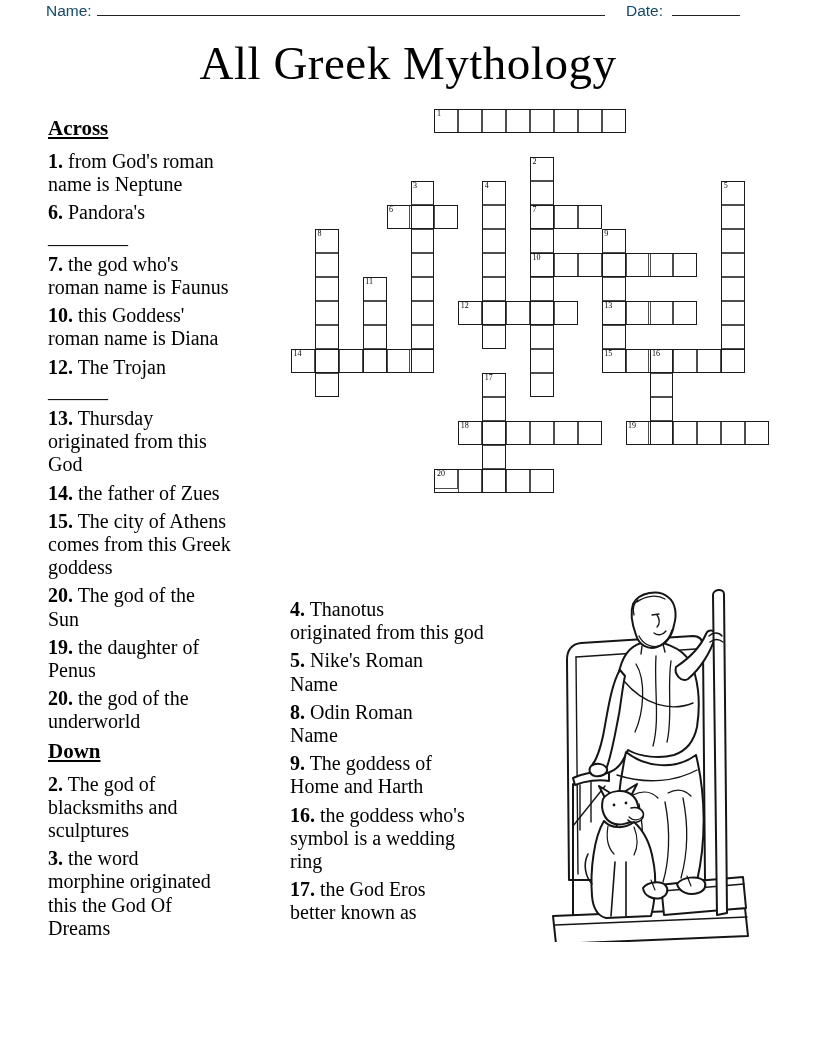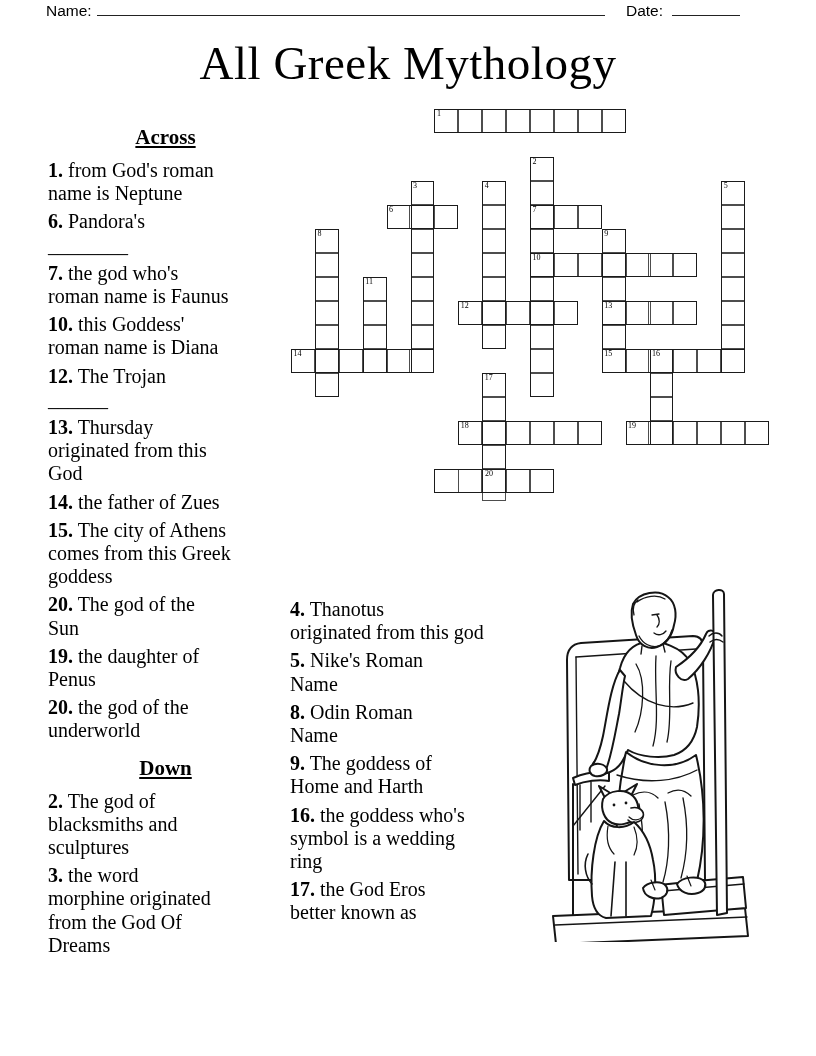--- a/index.html
+++ b/index.html
@@ -1,33 +1,33 @@
 <!DOCTYPE html>
 <html><head>
 <meta charset="utf-8">
 <style>
   html,body{margin:0;padding:0;background:#fff;}
   .page{position:relative;width:816px;height:1056px;background:#fff;overflow:hidden;
         font-family:"Liberation Serif",serif;color:#000;}
   
-  .hdr-label{position:absolute;font-family:"Liberation Sans",sans-serif;font-size:15.5px;line-height:18px;color:#000000;}
+  .hdr-label{position:absolute;font-family:"Liberation Sans",sans-serif;font-size:15.5px;line-height:18px;color:#0c4a6e;}
   #name-label{left:46px;top:2px;}
   #date-label{left:626px;top:2px;text-align:right;}
   .blank-line{position:absolute;height:13px;border-bottom:1.8px solid #222;}
   #name-line{left:97px;top:2px;width:508px;}
   #date-line{left:672px;top:2px;width:68px;}
   
   #title{position:absolute;left:0;top:36px;width:816px;margin:0;text-align:center;
          font-size:47px;line-height:54px;font-weight:400;letter-spacing:0.5px;}
   
   .clue-col{position:absolute;}
   #col-left{left:48px;top:112px;width:235px;}
   #col-mid{left:290px;top:598px;width:252px;}
-  .clue-head{font-size:21px;line-height:25px;font-weight:700;margin:13px 0 9px 0;
-             text-decoration:underline;text-decoration-thickness:2px;text-underline-offset:2px;text-align:center;}
+  .clue-head{font-size:21px;line-height:25px;font-weight:700;margin:4px 0 9px 0;
+             text-decoration:underline;text-decoration-thickness:2px;text-underline-offset:2px;}
   .clue{font-size:20px;line-height:23.2px;margin:0 0 5px 0;}
   .clue .num{font-weight:700;}
   .clue .txt{white-space:pre-line;}
   
   #grid{position:absolute;left:291px;top:109px;}
   .cw-cell{position:absolute;box-sizing:border-box;background:#fff;border:1px solid #4d4d4d;}
   .cw-num{position:absolute;left:1.5px;top:-1px;font-family:"Liberation Serif",serif;
           font-size:8px;line-height:10px;color:#000;}
   .cw-entry{position:absolute;box-sizing:border-box;border:1.8px solid #1b1b1b;pointer-events:none;}
   
@@ -175,21 +175,21 @@
       <div class="cw-cell" style="left: 239px; top: 312px; width: 23.9px; height: 24px;"></div>
       <div class="cw-cell" style="left: 262.9px; top: 312px; width: 23.9px; height: 24px;"></div>
       <div class="cw-cell" style="left: 286.8px; top: 312px; width: 23.9px; height: 24px;"></div>
       <div class="cw-cell" style="left: 334.6px; top: 312px; width: 23.9px; height: 24px;">
         <span class="cw-num">19</span>
       </div>
       <div class="cw-cell" style="left: 382.4px; top: 312px; width: 23.9px; height: 24px;"></div>
       <div class="cw-cell" style="left: 406.3px; top: 312px; width: 23.9px; height: 24px;"></div>
       <div class="cw-cell" style="left: 430.2px; top: 312px; width: 23.9px; height: 24px;"></div>
       <div class="cw-cell" style="left: 454.1px; top: 312px; width: 23.9px; height: 24px;"></div>
-      <div class="cw-cell" style="left: 143.4px; top: 360px; width: 23.9px; height: 32px; margin-left: 48px;">
+      <div class="cw-cell" style="left: 143.4px; top: 360px; width: 23.9px; height: 20px;">
         <span class="cw-num">20</span>
       </div>
       <div class="cw-cell" style="left: 167.3px; top: 360px; width: 23.9px; height: 24px;"></div>
       <div class="cw-cell" style="left: 215.1px; top: 360px; width: 23.9px; height: 24px;"></div>
       <div class="cw-cell" style="left: 239px; top: 360px; width: 23.9px; height: 24px;"></div>
       <div class="cw-entry" style="left: 143.4px; top: 0px; width: 191.2px; height: 24px;"></div>
       <div class="cw-entry" style="left: 239px; top: 48px; width: 23.9px; height: 240px;"></div>
       <div class="cw-entry" style="left: 119.5px; top: 72px; width: 23.9px; height: 192px;"></div>
       <div class="cw-entry" style="left: 191.2px; top: 72px; width: 23.9px; height: 168px;"></div>
       <div class="cw-entry" style="left: 430.2px; top: 72px; width: 23.9px; height: 192px;"></div>
@@ -234,21 +234,21 @@
     <p class="clue"><b class="num">19.</b> <span class="txt">the daughter of
 Penus</span></p>
     <p class="clue"><b class="num">20.</b> <span class="txt">the god of the
 underworld</span></p>
     <h2 class="clue-head">Down</h2>
     <p class="clue"><b class="num">2.</b> <span class="txt">The god of
 blacksmiths and
 sculptures</span></p>
     <p class="clue"><b class="num">3.</b> <span class="txt">the word
 morphine originated
-from the God Of
+this the God Of
 Dreams</span></p>
   </div>
 
   <div id="col-mid" class="clue-col">
     <p class="clue"><b class="num">4.</b> <span class="txt">Thanotus
 originated from this god</span></p>
     <p class="clue"><b class="num">5.</b> <span class="txt">Nike's Roman
 Name</span></p>
     <p class="clue"><b class="num">8.</b> <span class="txt">Odin Roman
 Name</span></p>

